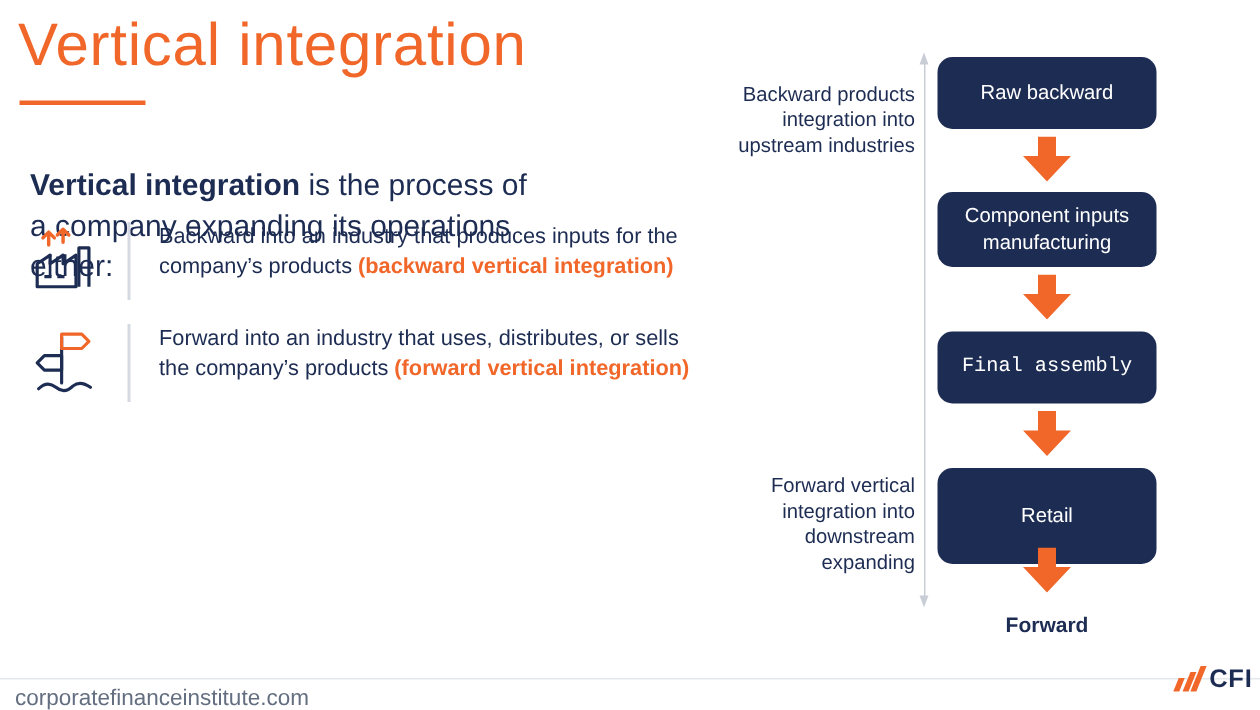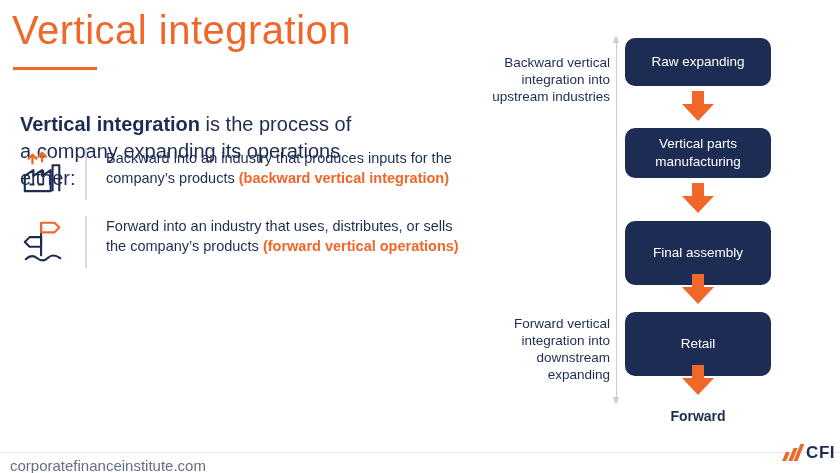--- a/index.html
+++ b/index.html
@@ -53,21 +53,21 @@
   .vline::after{bottom:-7px;border-top:8px solid var(--gray);}
 
   .flow-box{
     position:absolute;left:625px;width:146px;
     background:var(--navy);color:#ffffff;border-radius:10px;
     display:flex;align-items:center;justify-content:center;text-align:center;
     font-size:13.5px;line-height:1.3;padding:4px 12px;
   }
   .box-0{top:38px;height:48px;}
   .box-1{top:128px;height:50px;}
-  .box-2{top:221px;height:64px;}
+  .box-2{top:221px;height:48px;font-family:Liberation Mono, monospace;}
   .box-3{top:312px;height:64px;}
 
   .down-arrow{position:absolute;left:681px;width:34px;height:30px;}
   .arrow-0{top:91px;}
   .arrow-1{top:183px;}
   .arrow-2{top:274px;}
   .arrow-3{top:365px;}
 
   .customer{
     position:absolute;left:625px;top:408px;width:146px;
@@ -121,33 +121,33 @@
         </g>
         <g fill="none" stroke="#F1672A" stroke-width="2.2" stroke-linejoin="round">
           <path d="M22 6 h14 l5 5 l-5 5 h-14 z"></path>
         </g>
         <g fill="none" stroke="#1D2C52" stroke-width="2.2" stroke-linejoin="round">
           <path d="M22 21 h-12 l-5 5 l5 5 h12 z"></path>
         </g>
       </svg>
     </div>
     <div class="v-divider"></div>
-    <div class="text"><span>Forward into an industry that uses, distributes, or sells the company’s products </span><span class="hl">(forward vertical operations)</span></div>
+    <div class="text"><span>Forward into an industry that uses, distributes, or sells the company’s products </span><span class="hl">(forward vertical integration)</span></div>
   </div>
 
-  <div class="diag-label diag-label-top">Backward vertical integration into upstream industries</div>
+  <div class="diag-label diag-label-top">Backward products integration into upstream industries</div>
   <div class="diag-label diag-label-bottom">Forward vertical integration into downstream expanding</div>
   <div class="vline"></div>
 
-  <div class="flow-box box-0">Raw expanding</div>
+  <div class="flow-box box-0">Raw backward</div>
   <svg class="down-arrow arrow-0" viewBox="0 0 34 30">
       <path fill="#F1672A" d="M11 0 h12 v13 h10 L17 30 L1 13 h10 z"></path>
     </svg>
 
-  <div class="flow-box box-1">Vertical parts manufacturing</div>
+  <div class="flow-box box-1">Component inputs manufacturing</div>
   <svg class="down-arrow arrow-1" viewBox="0 0 34 30">
       <path fill="#F1672A" d="M11 0 h12 v13 h10 L17 30 L1 13 h10 z"></path>
     </svg>
 
   <div class="flow-box box-2">Final assembly</div>
   <svg class="down-arrow arrow-2" viewBox="0 0 34 30">
       <path fill="#F1672A" d="M11 0 h12 v13 h10 L17 30 L1 13 h10 z"></path>
     </svg>
 
   <div class="flow-box box-3">Retail</div>

